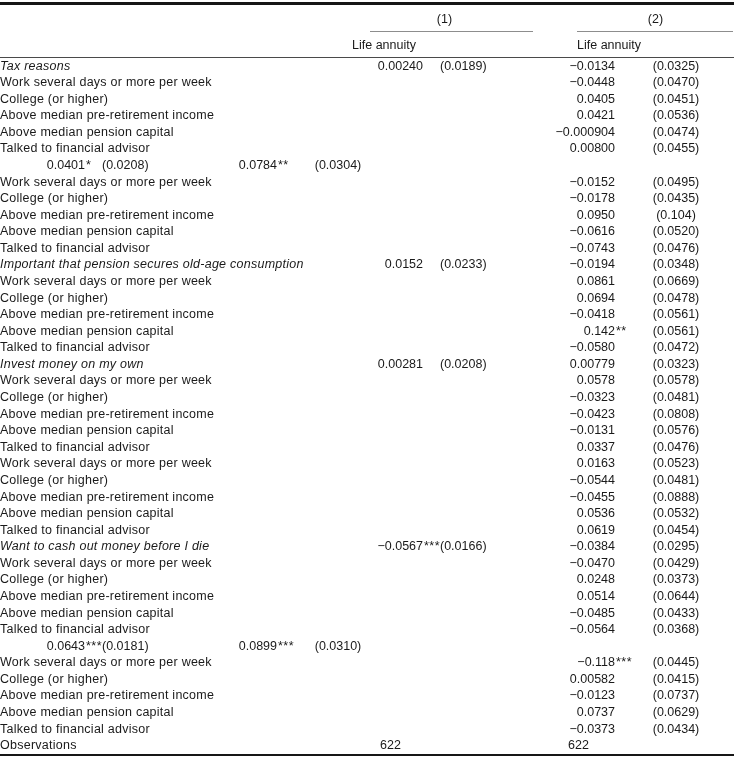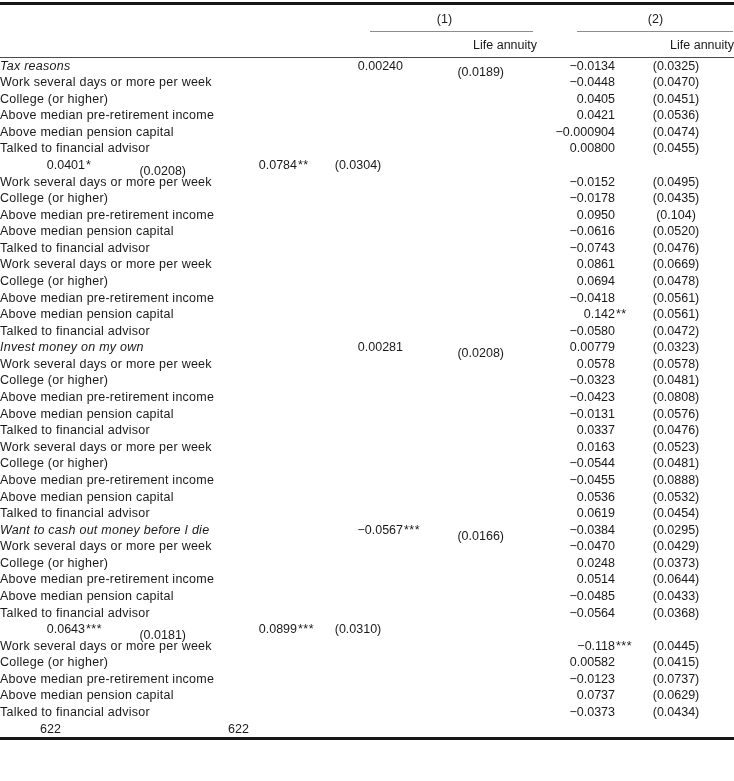--- a/index.html
+++ b/index.html
@@ -15,34 +15,34 @@
   }
   .rule-thick { height: 2.5px; background: #161616; }
   .rule-mid   { height: 1px;   background: #4a4a4a; }
 
   
   .hdr { display: flex; }
   .hdr-spacer { width: 352px; }
   .grp1 { width: 185px; }
   .grp2 { width: 197px; }
   .gnum  { height: 26px; line-height: 29px; text-align: center; }
-  .gname { height: 25px; line-height: 26px; text-align: right; }
+  .gname { height: 25px; line-height: 26px; text-align: left; }
   .grule { height: 1px; background: #8d8d8d; }
   .grp1 .grule { margin: 0 4px 0 18px; }
   .grp2 .grule { margin: 0 1px 0 40px; }
   .grp2 .gnum, .grp2 .gname { padding-left: 40px; }
 
   
   .row { display: flex; height: 16.58px; line-height: 16.58px; padding-right: 14px; white-space: nowrap; }
   .lbl  { flex: 1 1 auto; text-align: left; letter-spacing: 0.25px; overflow: hidden; }
   .lbl.it { font-style: italic; }
   .n1  { width: 85px; text-align: right; }
   .st  { width: 16px; text-align: left; padding-left: 1px; letter-spacing: 0.5px; }
-  .se1 { width: 84px; text-align: right; margin-top: 6px; }
-  .n2  { width: 91px; text-align: right; margin-left: 20px; }
+  .se1 { width: 84px; text-align: left; }
+  .n2  { width: 91px; text-align: right; }
   .se2 { width: 88px; text-align: center; }
 
   
   .obs1 { width: 101px; text-align: center; }
   .gap1 { width: 84px; }
   .obs2 { width: 107px; text-align: center; }
   .gap2 { width: 88px; }
 </style>
 </head>
 <body>
@@ -169,20 +169,29 @@
       <div class="row">
         <div class="lbl">Talked to financial advisor</div>
         <div class="n1"></div>
         <div class="st"></div>
         <div class="se1"></div>
         <div class="n2">−0.0743</div>
         <div class="st"></div>
         <div class="se2">(0.0476)</div>
       </div>
       <div class="row">
+        <div class="lbl it">Important that pension secures old-age consumption</div>
+        <div class="n1">0.0152</div>
+        <div class="st"></div>
+        <div class="se1">(0.0233)</div>
+        <div class="n2">−0.0194</div>
+        <div class="st"></div>
+        <div class="se2">(0.0348)</div>
+      </div>
+      <div class="row">
         <div class="lbl">Work several days or more per week</div>
         <div class="n1"></div>
         <div class="st"></div>
         <div class="se1"></div>
         <div class="n2">0.0861</div>
         <div class="st"></div>
         <div class="se2">(0.0669)</div>
       </div>
       <div class="row">
         <div class="lbl">College (or higher)</div>
@@ -422,20 +431,21 @@
         <div class="n1"></div>
         <div class="st"></div>
         <div class="se1"></div>
         <div class="n2">−0.0373</div>
         <div class="st"></div>
         <div class="se2">(0.0434)</div>
       </div>
     </div>
 
   <div class="row">
+    <div class="lbl">Observations</div>
     <div class="obs1">622</div>
     <div class="gap1"></div>
     <div class="obs2">622</div>
     <div class="gap2"></div>
   </div>
 
   <div class="rule-thick"></div>
 
 </div>
 

